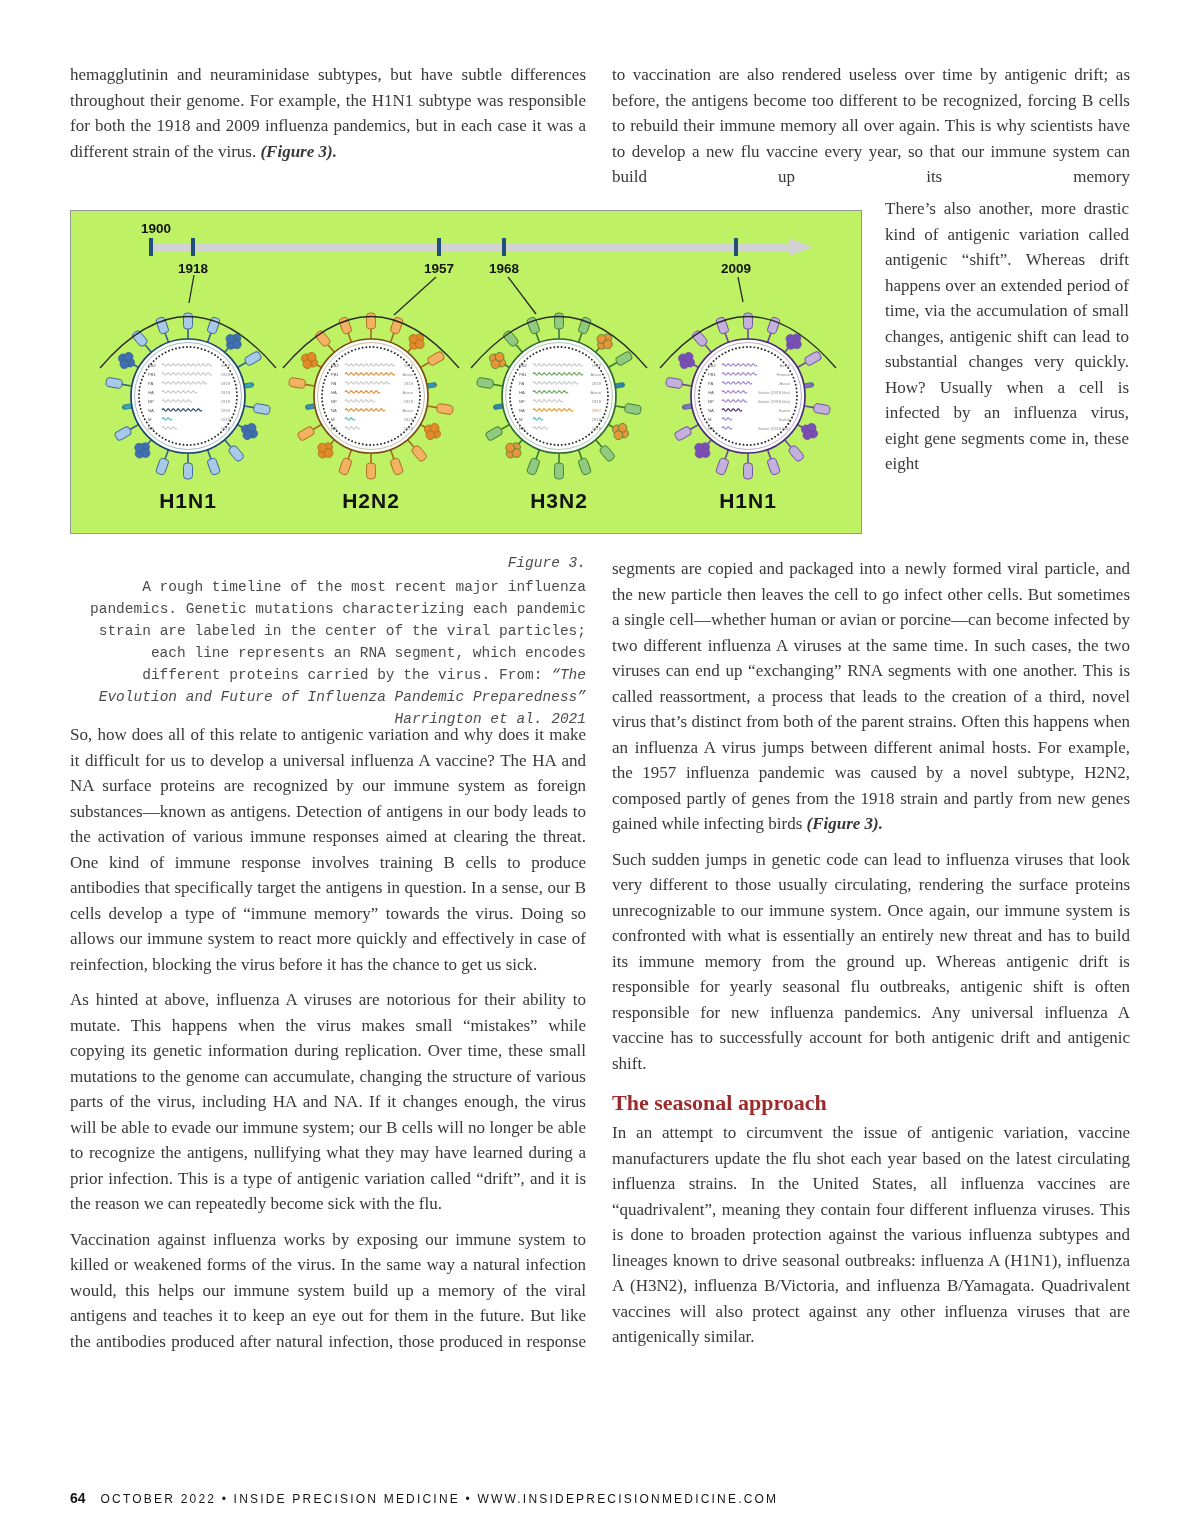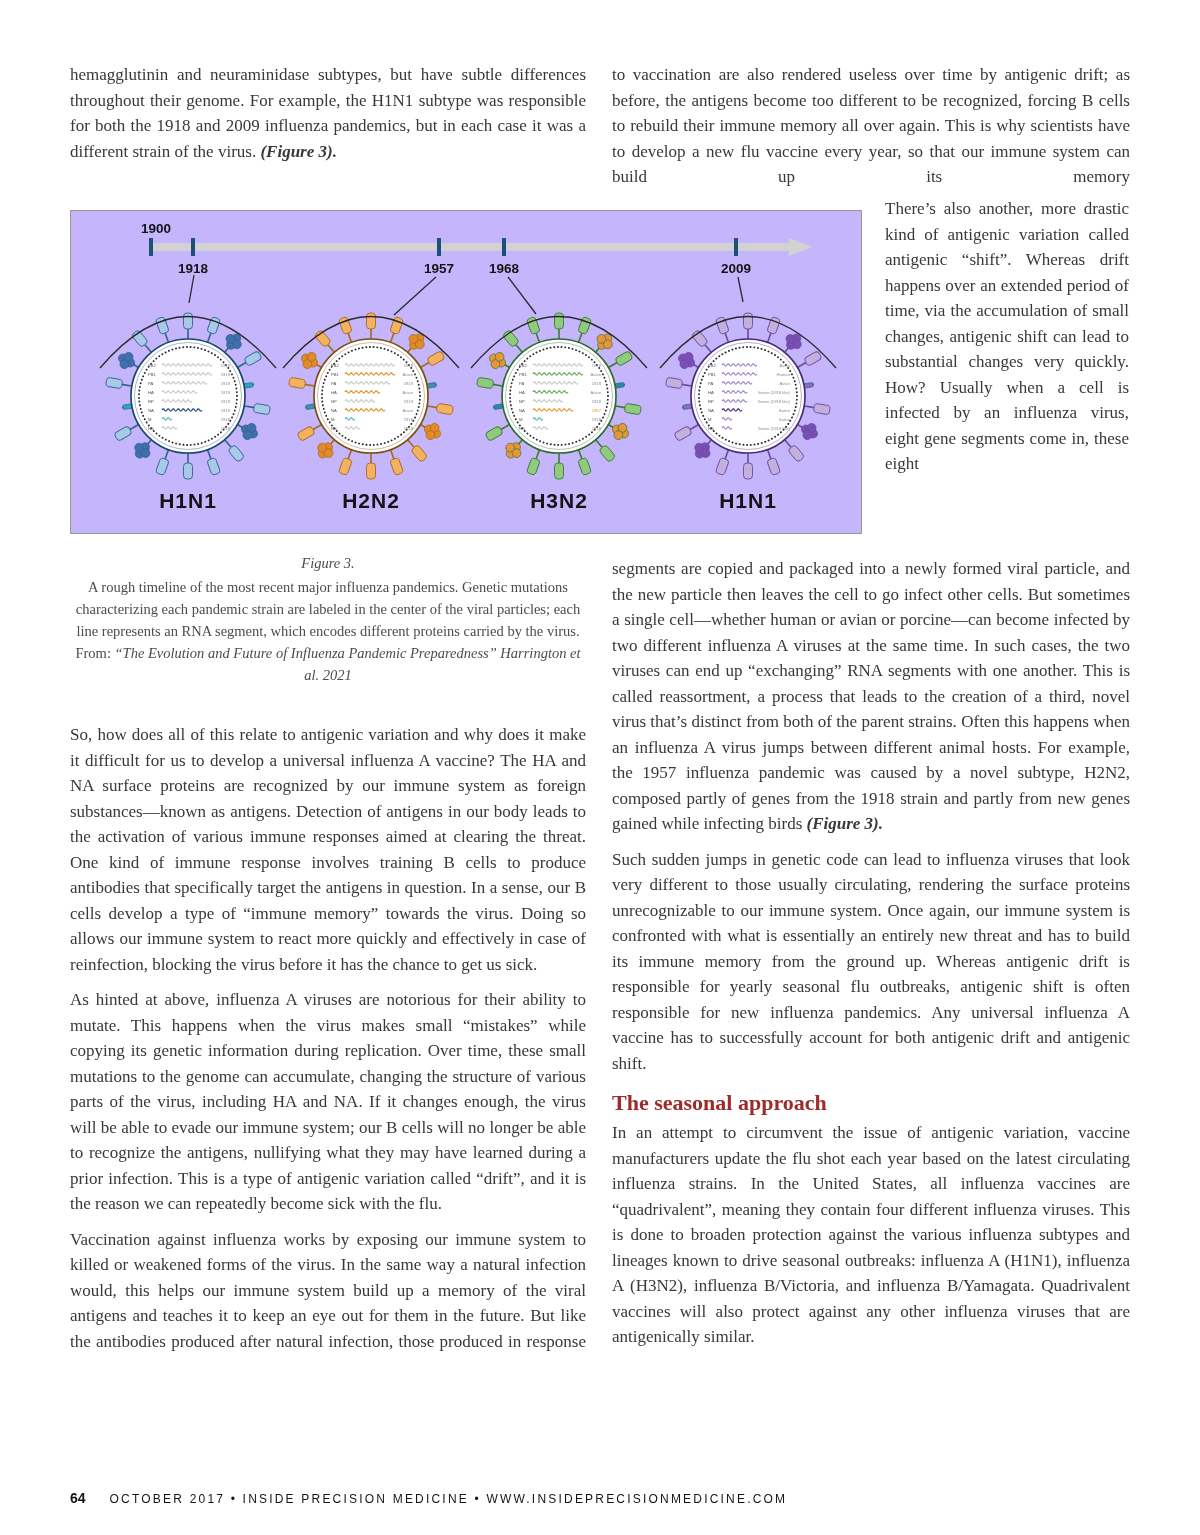--- a/index.html
+++ b/index.html
@@ -3,27 +3,27 @@
 <meta charset="utf-8">
 <style>
   html,body{margin:0;padding:0;background:#ffffff;}
   .page{position:relative;width:1200px;height:1535px;background:#ffffff;overflow:hidden;
         font-family:"Liberation Serif",serif;color:#383838;padding-left:44px;}
   .abs{position:absolute;}
   .para{font-size:17px;line-height:25.5px;text-align:justify;}
   .para p{margin:0 0 10px 0;}
   .para p.cont{text-align-last:justify;}
   .fig-ref{font-style:italic;font-weight:600;}
-  .figure-box{border:1px solid #979797;background:#c4b5fd;}
-  .caption{font-family:Liberation Serif, serif;font-size:14.5px;line-height:22px;color:#4c4c4c;text-align:center;}
+  .figure-box{border:1px solid #979797;background:#bef264;}
+  .caption{font-family:Liberation Mono, monospace;font-size:14.5px;line-height:22px;color:#4c4c4c;text-align:right;}
   .caption .fig-label{font-style:italic;display:block;margin-bottom:2px;}
   .caption .source{font-style:italic;}
   h2.section{font-size:22px;font-weight:bold;margin:16px 0 6px 0;line-height:22px;}
   .footer{font-family:"Liberation Sans",sans-serif;font-size:12px;letter-spacing:2.2px;color:#141414;white-space:nowrap;}
-  .footer .num{font-weight:bold;font-size:14px;letter-spacing:0;margin-right:24px;}
+  .footer .num{font-weight:bold;font-size:14px;letter-spacing:0;margin-right:15px;}
   svg text{font-family:"Liberation Sans",sans-serif;}
 </style>
 </head>
 <body>
 
 <div class="page">
 
   <div class="abs para" style="left:70px;top:62px;width:516px;">
     <p><span>hemagglutinin and neuraminidase subtypes, but have subtle differences throughout their genome. For example, the H1N1 subtype was responsible for both the 1918 and 2009 influenza pandemics, but in each case it was a different strain of the virus. </span><em class="fig-ref">(Figure 3).</em></p>
   </div>
@@ -531,16 +531,16 @@
   </div>
 
   <div class="abs para" style="left:612px;top:556px;width:518px;">
     <p><span>segments are copied and packaged into a newly formed viral particle, and the new particle then leaves the cell to go infect other cells. But sometimes a single cell—whether human or avian or porcine—can become infected by two different influenza A viruses at the same time. In such cases, the two viruses can end up “exchanging” RNA segments with one another. This is called reassortment, a process that leads to the creation of a third, novel virus that’s distinct from both of the parent strains. Often this happens when an influenza A virus jumps between different animal hosts. For example, the 1957 influenza pandemic was caused by a novel subtype, H2N2, composed partly of genes from the 1918 strain and partly from new genes gained while infecting birds </span><em class="fig-ref">(Figure 3).</em></p>
     <p>Such sudden jumps in genetic code can lead to influenza viruses that look very different to those usually circulating, rendering the surface proteins unrecognizable to our immune system. Once again, our immune system is confronted with what is essentially an entirely new threat and has to build its immune memory from the ground up. Whereas antigenic drift is responsible for yearly seasonal flu outbreaks, antigenic shift is often responsible for new influenza pandemics. Any universal influenza A vaccine has to successfully account for both antigenic drift and antigenic shift.</p>
     <h2 class="section" id="section-heading" style="color: rgb(157, 43, 43);">The seasonal approach</h2>
     <p>In an attempt to circumvent the issue of antigenic variation, vaccine manufacturers update the flu shot each year based on the latest circulating influenza strains. In the United States, all influenza vaccines are “quadrivalent”, meaning they contain four different influenza viruses. This is done to broaden protection against the various influenza subtypes and lineages known to drive seasonal outbreaks: influenza A (H1N1), influenza A (H3N2), influenza B/Victoria, and influenza B/Yamagata. Quadrivalent vaccines will also protect against any other influenza viruses that are antigenically similar.</p>
   </div>
 
   <div class="abs footer" style="left:70px;top:1490px;">
-    <span class="num">64</span><span>OCTOBER 2017 • INSIDE PRECISION MEDICINE • WWW.INSIDEPRECISIONMEDICINE.COM</span>
+    <span class="num">64</span><span>OCTOBER 2022 • INSIDE PRECISION MEDICINE • WWW.INSIDEPRECISIONMEDICINE.COM</span>
   </div>
 
 </div>
 
 </body></html>

